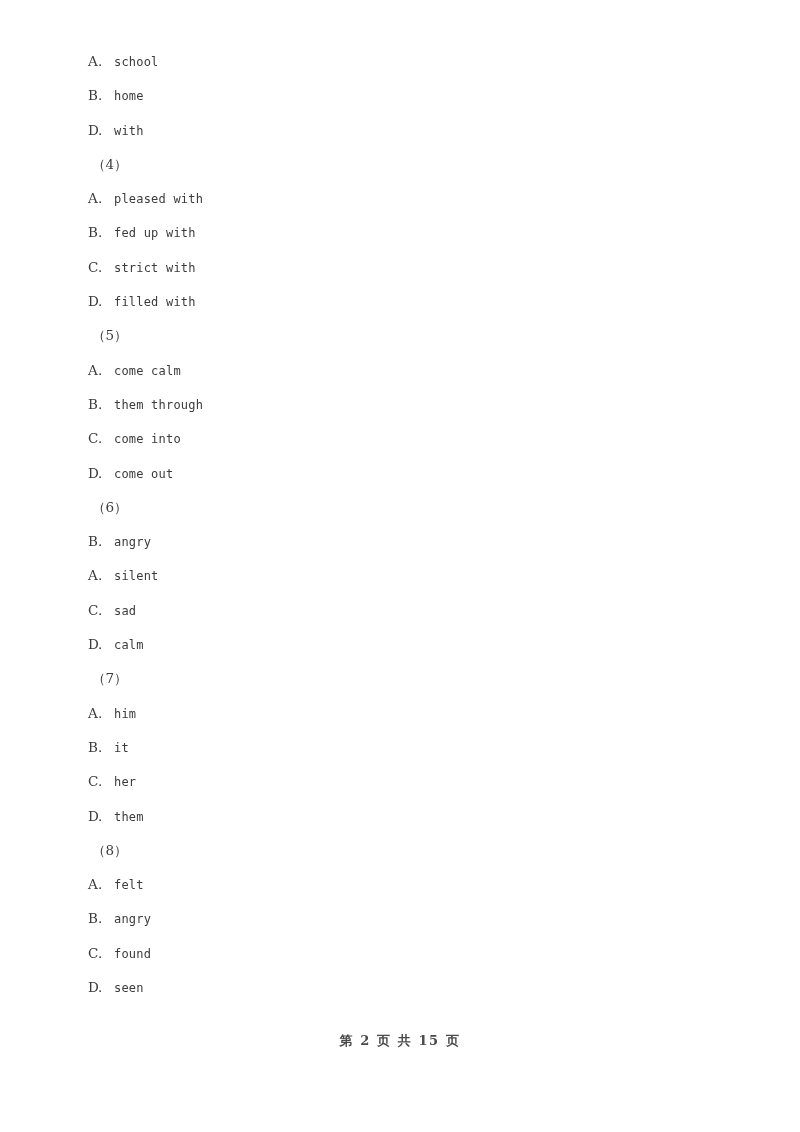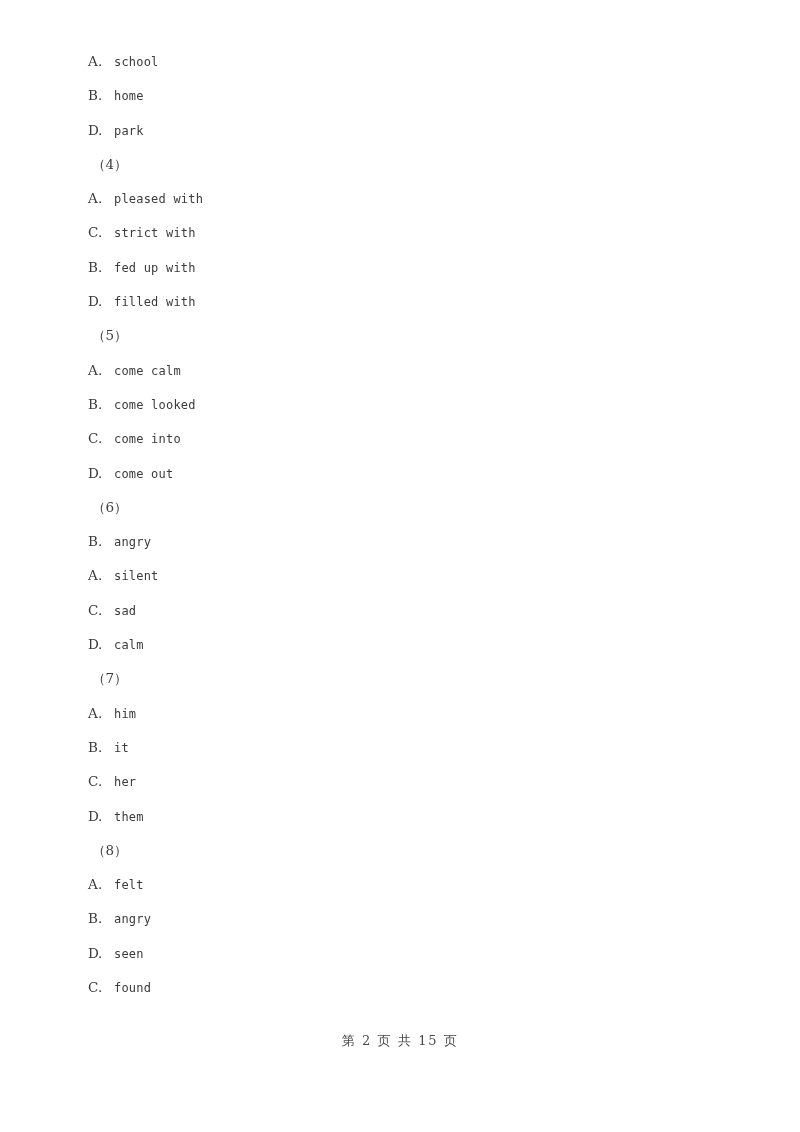--- a/index.html
+++ b/index.html
@@ -77,53 +77,54 @@
     position: absolute;
     left: 0;
     right: 0;
     top: 1032px;
     text-align: center;
     font-size: 13px;
     color: #4a4a4a;
     font-family: "DejaVu Serif", serif;
     letter-spacing: 1.6px;
     white-space: pre;
+    font-weight: bold;
   }
 </style>
 </head>
 <body>
 
 <div class="page">
 
   <div class="content">
       <div class="line"><span class="opt-letter">A</span><span class="opt-dot">.</span><span class="opt-text">school</span></div>
       <div class="line"><span class="opt-letter">B</span><span class="opt-dot">.</span><span class="opt-text">home</span></div>
-      <div class="line"><span class="opt-letter">D</span><span class="opt-dot">.</span><span class="opt-text">park</span></div>
+      <div class="line"><span class="opt-letter">D</span><span class="opt-dot">.</span><span class="opt-text">with</span></div>
       <div class="qnum">（4）</div>
       <div class="line"><span class="opt-letter">A</span><span class="opt-dot">.</span><span class="opt-text">pleased with</span></div>
+      <div class="line"><span class="opt-letter">B</span><span class="opt-dot">.</span><span class="opt-text">fed up with</span></div>
       <div class="line"><span class="opt-letter">C</span><span class="opt-dot">.</span><span class="opt-text">strict with</span></div>
-      <div class="line"><span class="opt-letter">B</span><span class="opt-dot">.</span><span class="opt-text">fed up with</span></div>
       <div class="line"><span class="opt-letter">D</span><span class="opt-dot">.</span><span class="opt-text">filled with</span></div>
       <div class="qnum">（5）</div>
       <div class="line"><span class="opt-letter">A</span><span class="opt-dot">.</span><span class="opt-text">come calm</span></div>
-      <div class="line"><span class="opt-letter">B</span><span class="opt-dot">.</span><span class="opt-text">come looked</span></div>
+      <div class="line"><span class="opt-letter">B</span><span class="opt-dot">.</span><span class="opt-text">them through</span></div>
       <div class="line"><span class="opt-letter">C</span><span class="opt-dot">.</span><span class="opt-text">come into</span></div>
       <div class="line"><span class="opt-letter">D</span><span class="opt-dot">.</span><span class="opt-text">come out</span></div>
       <div class="qnum">（6）</div>
       <div class="line"><span class="opt-letter">B</span><span class="opt-dot">.</span><span class="opt-text">angry</span></div>
       <div class="line"><span class="opt-letter">A</span><span class="opt-dot">.</span><span class="opt-text">silent</span></div>
       <div class="line"><span class="opt-letter">C</span><span class="opt-dot">.</span><span class="opt-text">sad</span></div>
       <div class="line"><span class="opt-letter">D</span><span class="opt-dot">.</span><span class="opt-text">calm</span></div>
       <div class="qnum">（7）</div>
       <div class="line"><span class="opt-letter">A</span><span class="opt-dot">.</span><span class="opt-text">him</span></div>
       <div class="line"><span class="opt-letter">B</span><span class="opt-dot">.</span><span class="opt-text">it</span></div>
       <div class="line"><span class="opt-letter">C</span><span class="opt-dot">.</span><span class="opt-text">her</span></div>
       <div class="line"><span class="opt-letter">D</span><span class="opt-dot">.</span><span class="opt-text">them</span></div>
       <div class="qnum">（8）</div>
       <div class="line"><span class="opt-letter">A</span><span class="opt-dot">.</span><span class="opt-text">felt</span></div>
       <div class="line"><span class="opt-letter">B</span><span class="opt-dot">.</span><span class="opt-text">angry</span></div>
+      <div class="line"><span class="opt-letter">C</span><span class="opt-dot">.</span><span class="opt-text">found</span></div>
       <div class="line"><span class="opt-letter">D</span><span class="opt-dot">.</span><span class="opt-text">seen</span></div>
-      <div class="line"><span class="opt-letter">C</span><span class="opt-dot">.</span><span class="opt-text">found</span></div>
     </div>
 
   <div class="footer">第 2 页 共 15 页</div>
 
 </div>
 
 </body></html>

